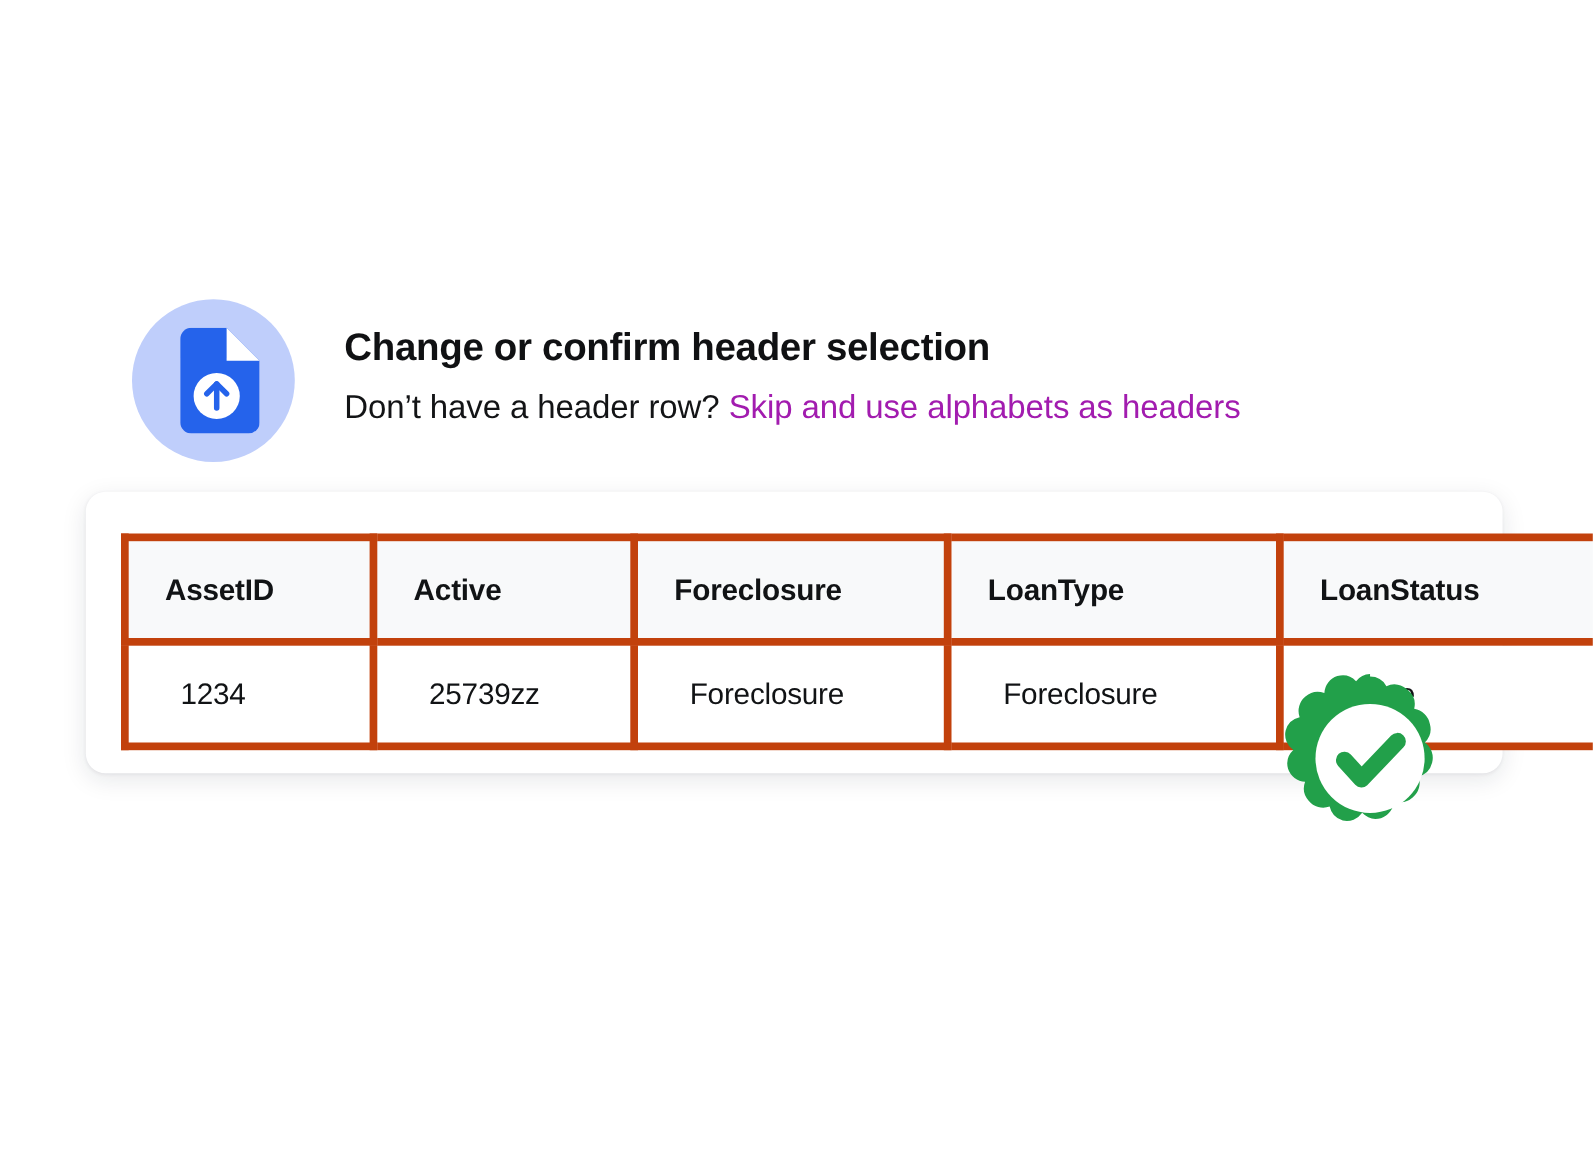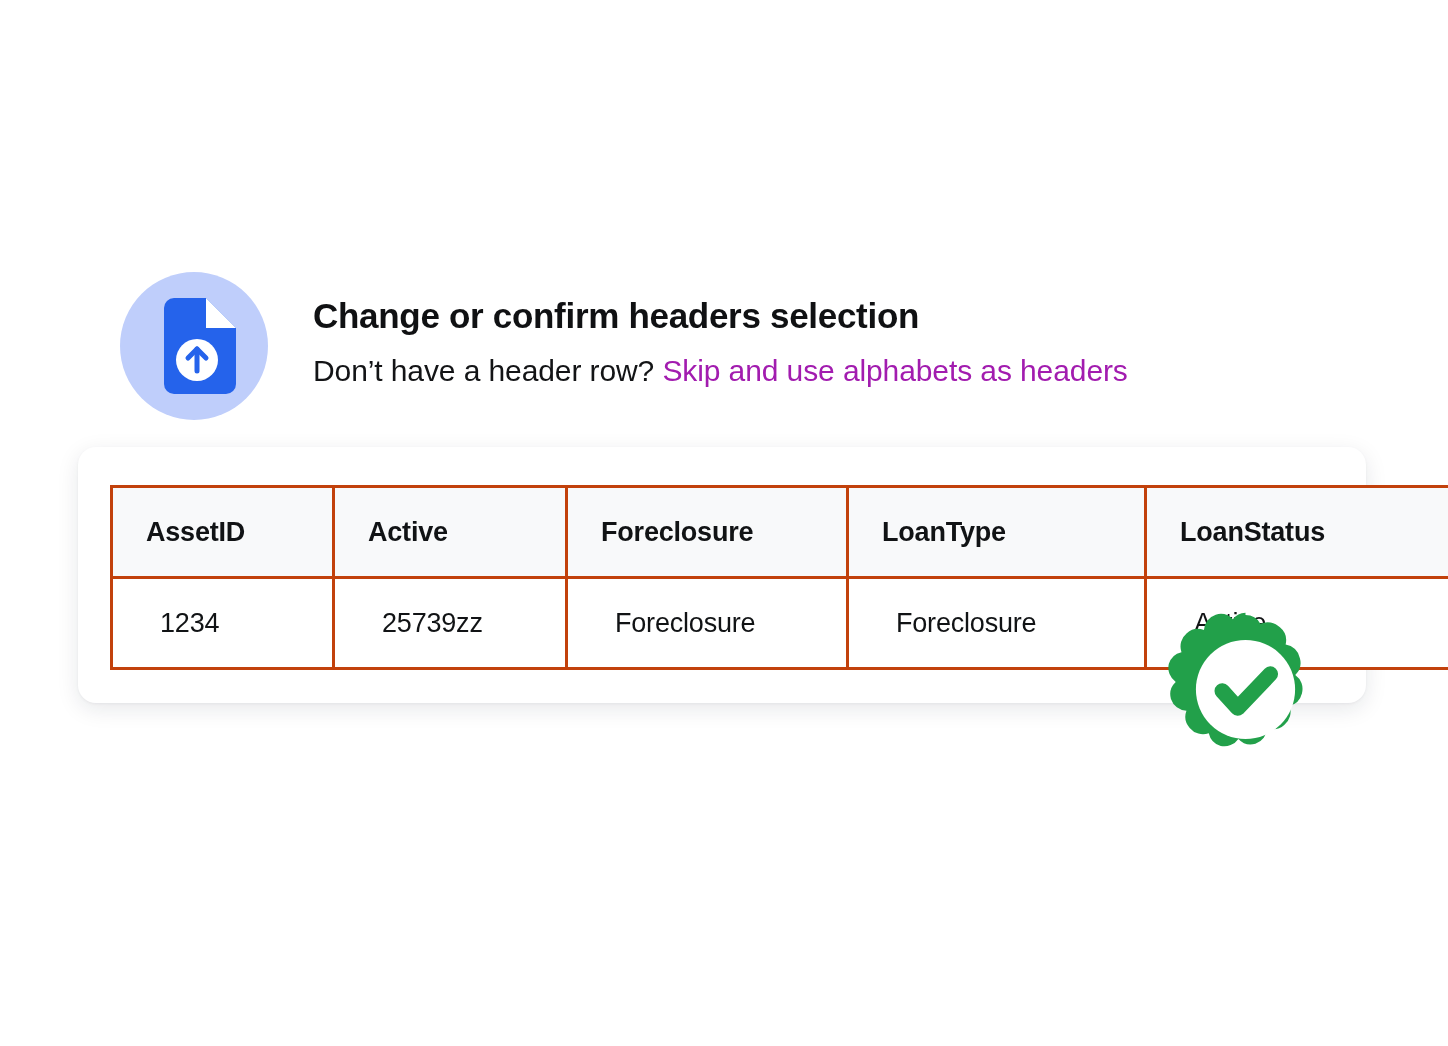--- a/index.html
+++ b/index.html
@@ -104,21 +104,21 @@
   }
 
   table.preview {
     border-collapse: collapse;
     table-layout: fixed;
     width: 1225px;
   }
 
   table.preview th,
   table.preview td {
-    border: 3px solid #c2410c;
+    border: 7px solid #c2410c;
     text-align: left;
     padding: 0 0 0 33px;
     height: 88px;
     vertical-align: middle;
     font-size: 27px;
     color: #111315;
     letter-spacing: -0.2px;
     overflow: hidden;
     white-space: nowrap;
   }
@@ -165,21 +165,21 @@
       <svg viewBox="0 0 80 96" xmlns="http://www.w3.org/2000/svg" aria-hidden="true">
         <path d="M8 10 A10 10 0 0 1 18 0 L50 0 L80 30 L80 86 A10 10 0 0 1 70 96 L18 96 A10 10 0 0 1 8 86 Z" fill="#2563eb"></path>
         <path d="M50 0 L80 30 L50 30 Z" fill="#ffffff"></path>
         <circle cx="41" cy="62" r="21" fill="#ffffff"></circle>
         <path d="M41 73 L41 51" stroke="#2563eb" stroke-width="5" stroke-linecap="round"></path>
         <path d="M32 60 L41 51 L50 60" stroke="#2563eb" stroke-width="5" fill="none" stroke-linecap="round" stroke-linejoin="round"></path>
       </svg>
     </div>
 
     <div class="header-text">
-      <h1 class="title">Change or confirm headers selection</h1>
+      <h1 class="title">Change or confirm header selection</h1>
       <p class="subtitle"><span>Don’t have a header row? </span><a class="link">Skip and use alphabets as headers</a></p>
     </div>
 
   </div>
 
   <div class="card">
     <div class="table-wrap">
       <table class="preview">
         <thead>
           <tr>

